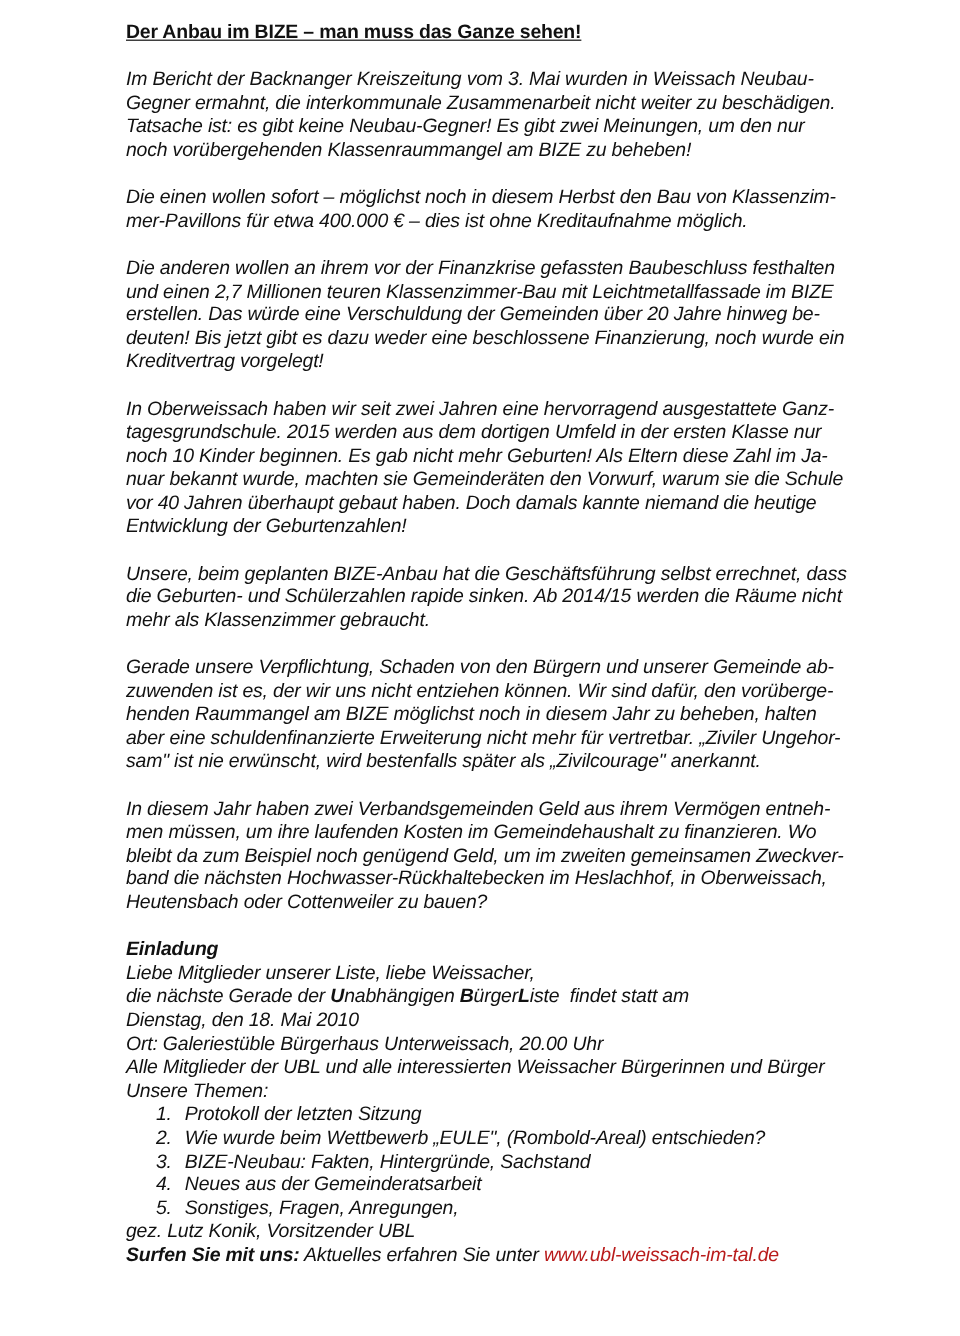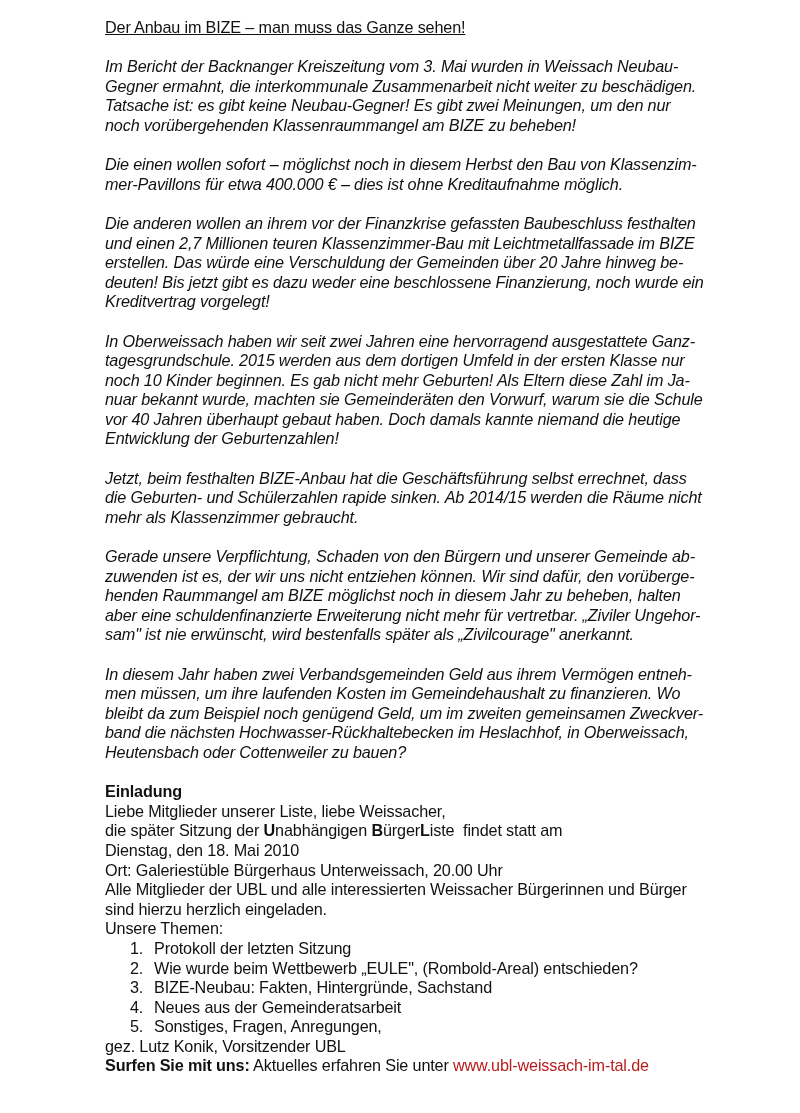--- a/index.html
+++ b/index.html
@@ -18,35 +18,36 @@
     .page {
       position: absolute;
       left: 105px;
       top: 18px;
       width: 690px;
       font-size: 16.2px;
       line-height: 19.6px;
       letter-spacing: -0.15px;
     }
     .title {
-      font-weight: normal;
+      font-weight: bold;
       text-decoration: underline;
       margin: 0 0 19.6px 0;
       font-size: 16.2px;
     }
     .para {
       margin: 0 0 19.6px 0;
       font-style: italic;
     }
     .line {
       display: block;
       white-space: nowrap;
     }
     .invite {
       margin-top: 0;
+      font-style: italic;
     }
     .invite-heading {
       font-weight: bold;
       display: block;
     }
     .b { font-weight: bold; }
     .agenda {
       list-style: none;
       margin: 0;
       padding: 0;
@@ -96,21 +97,21 @@
   <div class="para">
     <span class="line">In Oberweissach haben wir seit zwei Jahren eine hervorragend ausgestattete Ganz-</span>
     <span class="line">tagesgrundschule. 2015 werden aus dem dortigen Umfeld in der ersten Klasse nur</span>
     <span class="line">noch 10 Kinder beginnen. Es gab nicht mehr Geburten! Als Eltern diese Zahl im Ja-</span>
     <span class="line">nuar bekannt wurde, machten sie Gemeinderäten den Vorwurf, warum sie die Schule</span>
     <span class="line">vor 40 Jahren überhaupt gebaut haben. Doch damals kannte niemand die heutige</span>
     <span class="line">Entwicklung der Geburtenzahlen!</span>
   </div>
 
   <div class="para">
-    <span class="line">Jetzt, beim festhalten BIZE-Anbau hat die Geschäftsführung selbst errechnet, dass</span>
+    <span class="line">Unsere, beim geplanten BIZE-Anbau hat die Geschäftsführung selbst errechnet, dass</span>
     <span class="line">die Geburten- und Schülerzahlen rapide sinken. Ab 2014/15 werden die Räume nicht</span>
     <span class="line">mehr als Klassenzimmer gebraucht.</span>
   </div>
 
   <div class="para">
     <span class="line">Gerade unsere Verpflichtung, Schaden von den Bürgern und unserer Gemeinde ab-</span>
     <span class="line">zuwenden ist es, der wir uns nicht entziehen können. Wir sind dafür, den vorüberge-</span>
     <span class="line">henden Raummangel am BIZE möglichst noch in diesem Jahr zu beheben, halten</span>
     <span class="line">aber eine schuldenfinanzierte Erweiterung nicht mehr für vertretbar. „Ziviler Ungehor-</span>
     <span class="line">sam" ist nie erwünscht, wird bestenfalls später als „Zivilcourage" anerkannt.</span>
@@ -120,25 +121,24 @@
     <span class="line">In diesem Jahr haben zwei Verbandsgemeinden Geld aus ihrem Vermögen entneh-</span>
     <span class="line">men müssen, um ihre laufenden Kosten im Gemeindehaushalt zu finanzieren. Wo</span>
     <span class="line">bleibt da zum Beispiel noch genügend Geld, um im zweiten gemeinsamen Zweckver-</span>
     <span class="line">band die nächsten Hochwasser-Rückhaltebecken im Heslachhof, in Oberweissach,</span>
     <span class="line">Heutensbach oder Cottenweiler zu bauen?</span>
   </div>
 
   <div class="invite">
     <span class="invite-heading">Einladung</span>
     <span class="line">Liebe Mitglieder unserer Liste, liebe Weissacher,</span>
-    <span class="line"><span>die später Sitzung der </span><span class="b">U</span><span>nabhängigen </span><span class="b">B</span><span>ürger</span><span class="b">L</span><span>iste</span><span style="white-space:pre">  findet statt am</span></span>
+    <span class="line"><span>die nächste Gerade der </span><span class="b">U</span><span>nabhängigen </span><span class="b">B</span><span>ürger</span><span class="b">L</span><span>iste</span><span style="white-space:pre">  findet statt am</span></span>
     <span class="line">Dienstag, den 18. Mai 2010</span>
     <span class="line">Ort: Galeriestüble Bürgerhaus Unterweissach, 20.00 Uhr</span>
     <span class="line">Alle Mitglieder der UBL und alle interessierten Weissacher Bürgerinnen und Bürger</span>
-    <span class="line">sind hierzu herzlich eingeladen.</span>
     <span class="line">Unsere Themen:</span>
 
     <ol class="agenda">
       <li><span class="num">1.</span><span>Protokoll der letzten Sitzung</span></li>
       <li><span class="num">2.</span><span>Wie wurde beim Wettbewerb „EULE", (Rombold-Areal) entschieden?</span></li>
       <li><span class="num">3.</span><span>BIZE-Neubau: Fakten, Hintergründe, Sachstand</span></li>
       <li><span class="num">4.</span><span>Neues aus der Gemeinderatsarbeit</span></li>
       <li><span class="num">5.</span><span>Sonstiges, Fragen, Anregungen,</span></li>
     </ol>
 

